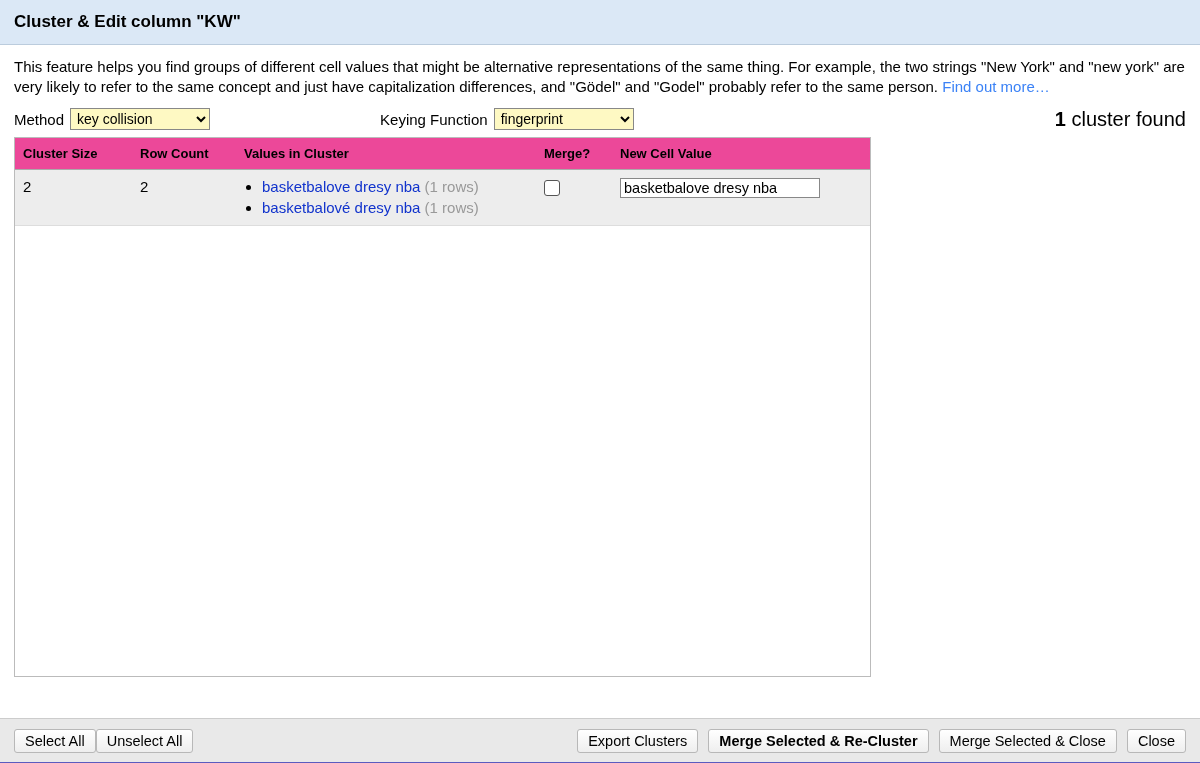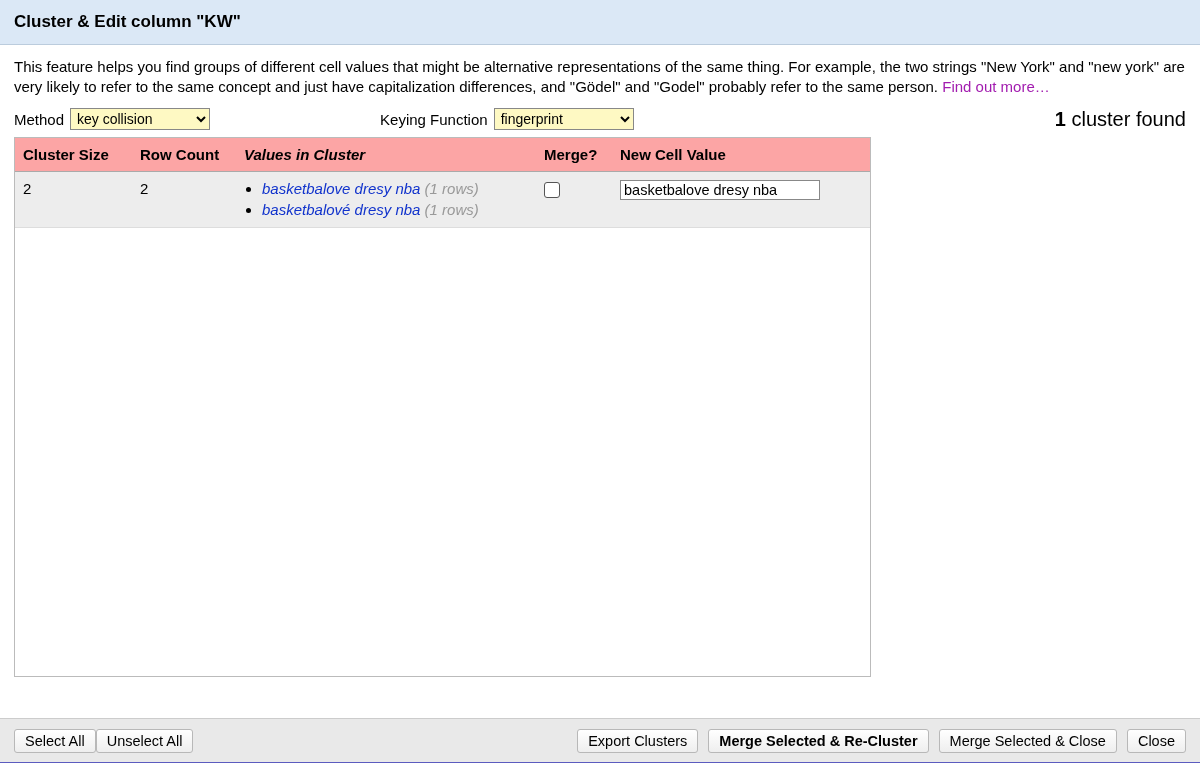--- a/index.html
+++ b/index.html
@@ -24,21 +24,21 @@
   }
   .body {
     padding: 12px 14px 8px 14px;
   }
   .desc {
     font-size: 15px;
     line-height: 1.35;
     margin-bottom: 10px;
   }
   .desc a {
-    color: #a21caf;
+    color: #3b82f6;
     text-decoration: none;
   }
   .controls-row {
     display: flex;
     align-items: center;
     font-size: 15px;
     margin-bottom: 6px;
   }
   .controls-row .method-lbl { margin-right: 6px; }
   .controls-row .key-lbl { margin-left: 170px; margin-right: 6px; }
@@ -53,31 +53,31 @@
   .controls-row .found b { font-weight: bold; }
   .table-wrap {
     width: 857px;
     height: 540px;
     border: 1px solid #bbb;
     overflow: hidden;
     margin-top: 2px;
   }
   .thead {
     display: flex;
-    background: #fca5a5;
+    background: #ec4899;
     border-bottom: 1px solid #aaa;
     font-weight: bold;
-    font-size: 15px;
+    font-size: 13px;
   }
   .thead > div, .trow > div {
     padding: 8px 8px;
   }
   .col-size { width: 117px; }
   .col-rows { width: 104px; }
-  .col-vals { width: 300px; font-style: italic; }
+  .col-vals { width: 300px; }
   .col-merge { width: 76px; }
   .col-new { flex: 1; }
   .trow {
     display: flex;
     background: #ededed;
     border-bottom: 1px solid #ddd;
     font-size: 15px;
   }
   .trow .col-vals {
     padding-top: 6px; padding-bottom: 6px;

